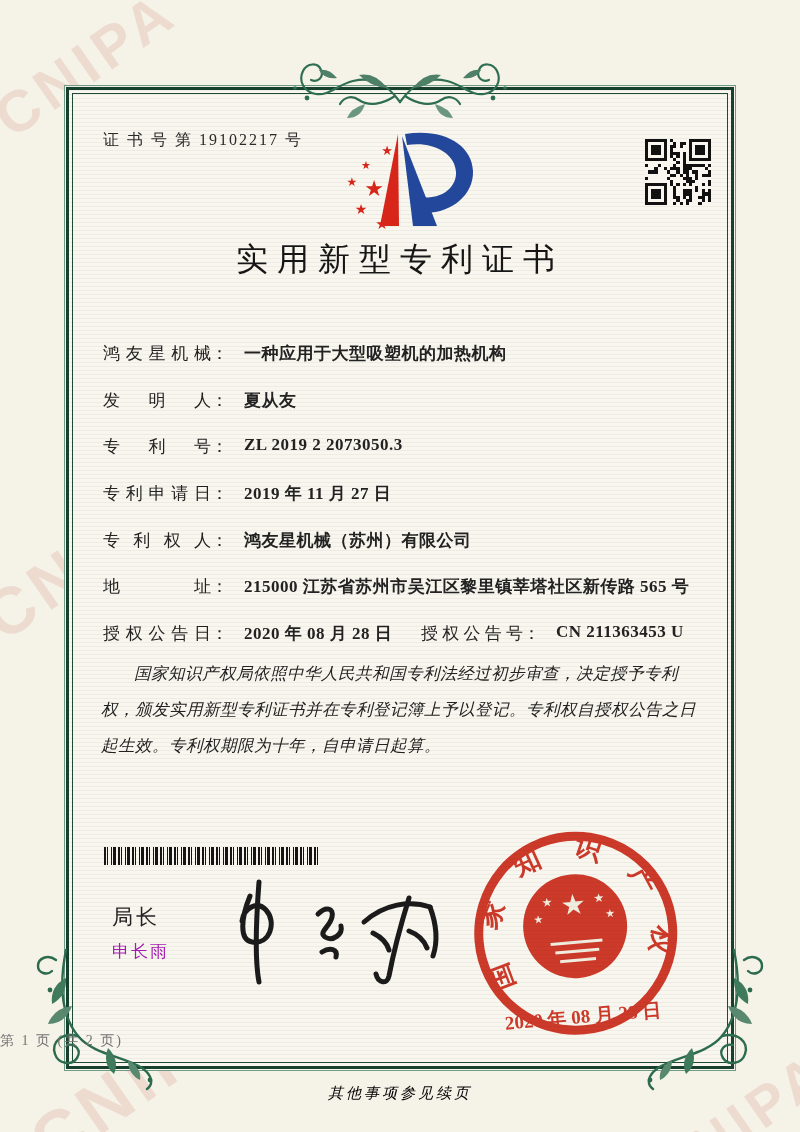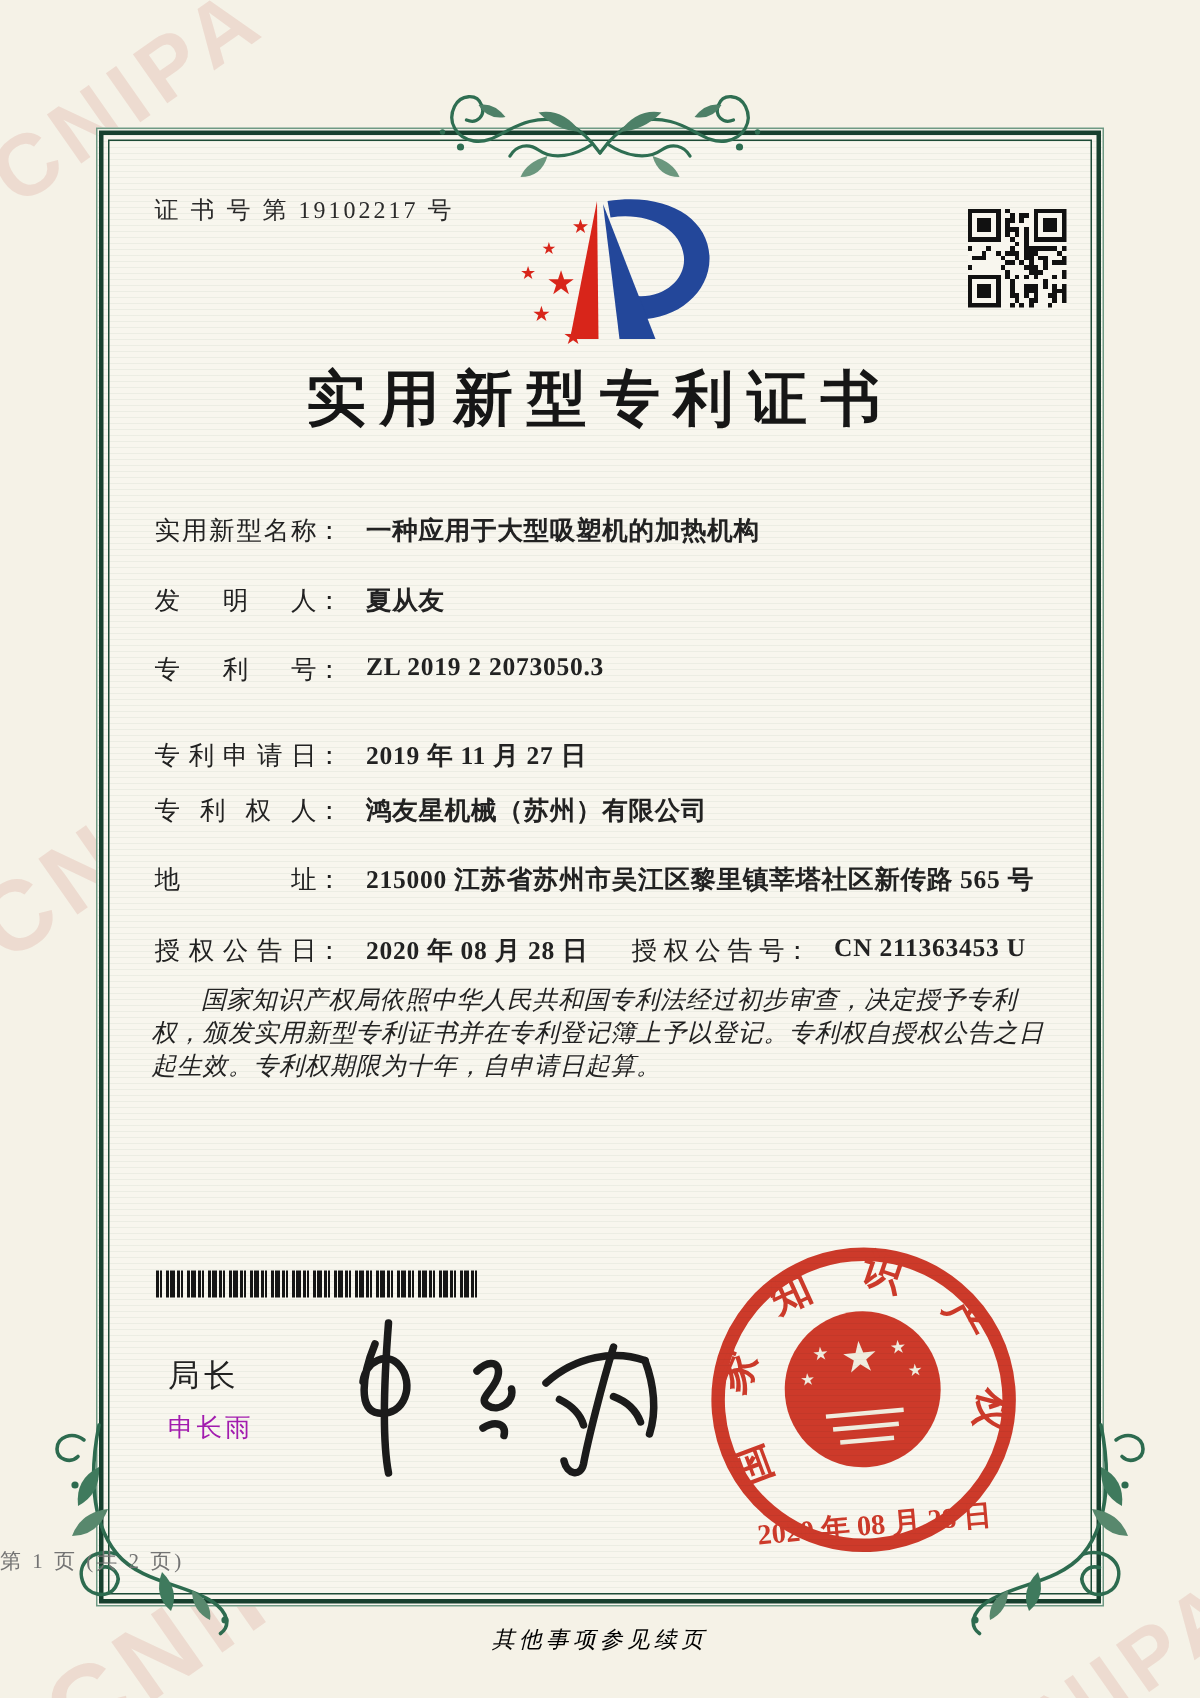--- a/index.html
+++ b/index.html
@@ -27,33 +27,33 @@
       pointer-events:none;white-space:nowrap;}
   .wm-gray{color:rgba(160,160,150,.22);}
   .wm-pink{color:rgba(214,150,140,.25);}
   .wm-member{color:rgba(190,160,150,.30);font-weight:normal;}
 
   
   .cert-no{position:absolute;left:103px;top:130px;font-size:16px;letter-spacing:2px;color:#2a2a2a;}
   .logo{position:absolute;left:325px;top:128px;width:150px;height:106px;}
   .qr{position:absolute;left:645px;top:139px;width:66px;height:66px;}
   .title{position:absolute;left:0;top:238px;width:100%;text-align:center;
-         font-size:40px;font-weight:bold;letter-spacing:9px;color:#161616;}
+         font-size:32px;font-weight:normal;letter-spacing:9px;color:#161616;}
 
   
   .frow{position:absolute;left:103px;width:600px;font-size:17px;color:#222;}
   .flabel{display:inline-block;width:108px;text-align:justify;text-align-last:justify;vertical-align:top;}
   .fcolon{display:inline-block;vertical-align:top;}
   .fvalue{display:inline-block;max-width:456px;vertical-align:top;letter-spacing:.5px;margin-left:16px;font-weight:bold;}
   .fgroup2{position:absolute;left:318px;top:0;white-space:nowrap;}
   .fgroup2 .flabel{width:102px;}
 
   
   .body-text{position:absolute;left:101px;top:656px;width:598px;
-    font-size:16.5px;line-height:22px;font-style:italic;color:#222;letter-spacing:.5px;}
+    font-size:16.5px;line-height:36px;font-style:italic;color:#222;letter-spacing:.5px;}
   .body-text p{margin:0;text-indent:2em;}
 
   
   .barcode{position:absolute;left:104px;top:847px;width:216px;height:18px;
     background:repeating-linear-gradient(90deg,
       #151515 0 2px,transparent 2px 3px,
       #151515 3px 4px,transparent 4px 7px,
       #151515 7px 8.5px,transparent 8.5px 9.5px,
       #151515 9.5px 12.5px,transparent 12.5px 14px);}
 
@@ -269,29 +269,29 @@
       <rect x="48" y="6" width="9" height="9" fill="#111"></rect>
     <rect x="0" y="42" width="21" height="21" fill="#111"></rect>
       <rect x="3" y="45" width="15" height="15" fill="#f8f6ee"></rect>
       <rect x="6" y="48" width="9" height="9" fill="#111"></rect>
   </g>
 </svg>
 
 <div class="title">实用新型专利证书</div>
 
 <div class="frow" style="top:342px;">
-  <span class="flabel">实用新型名称</span><span class="fcolon">：</span><span class="fvalue">一种应用于大型吸塑机的加热机构</span>
+  <span class="flabel">鸿友星机械</span><span class="fcolon">：</span><span class="fvalue">一种应用于大型吸塑机的加热机构</span>
 </div>
 <div class="frow" style="top:389px;">
   <span class="flabel">发明人</span><span class="fcolon">：</span><span class="fvalue">夏从友</span>
 </div>
 <div class="frow" style="top:435px;">
   <span class="flabel">专利号</span><span class="fcolon">：</span><span class="fvalue">ZL 2019 2 2073050.3</span>
 </div>
-<div class="frow" style="top:492px;">
+<div class="frow" style="top:482px;">
   <span class="flabel">专利申请日</span><span class="fcolon">：</span><span class="fvalue">2019 年 11 月 27 日</span>
 </div>
 <div class="frow" style="top:529px;">
   <span class="flabel">专利权人</span><span class="fcolon">：</span><span class="fvalue">鸿友星机械（苏州）有限公司</span>
 </div>
 <div class="frow" style="top:575px;">
   <span class="flabel">地址</span><span class="fcolon">：</span><span class="fvalue">215000 江苏省苏州市吴江区黎里镇莘塔社区新传路 565 号</span>
 </div>
 <div class="frow" style="top:622px;">
   <span class="flabel">授权公告日</span><span class="fcolon">：</span><span class="fvalue">2020 年 08 月 28 日</span>

